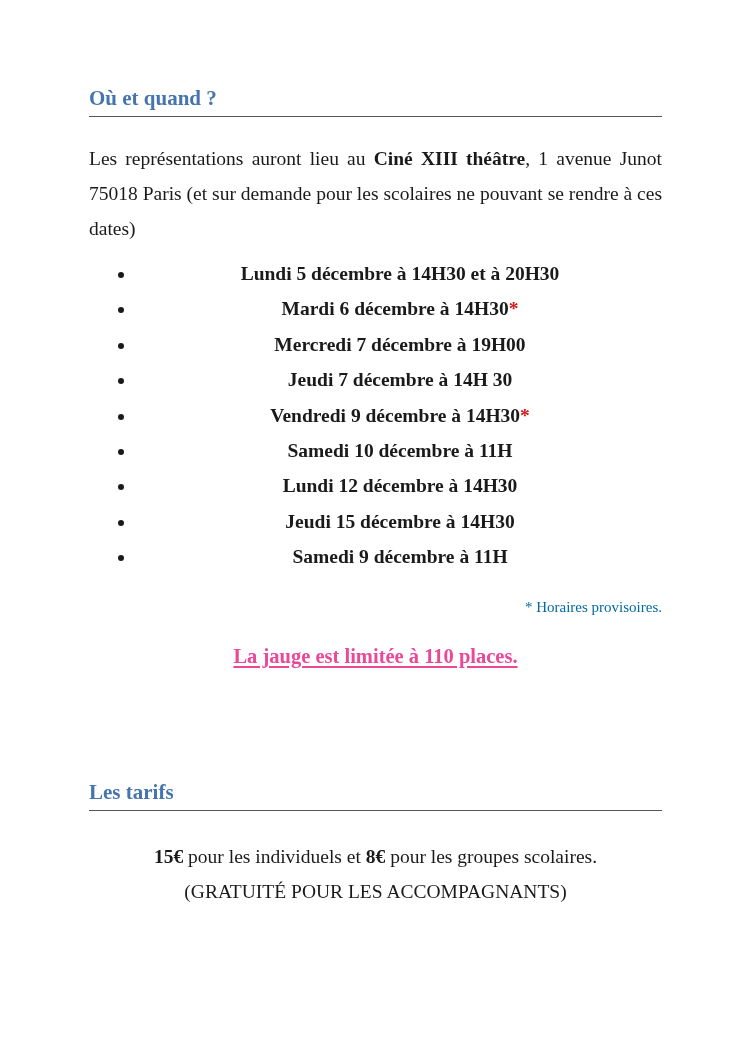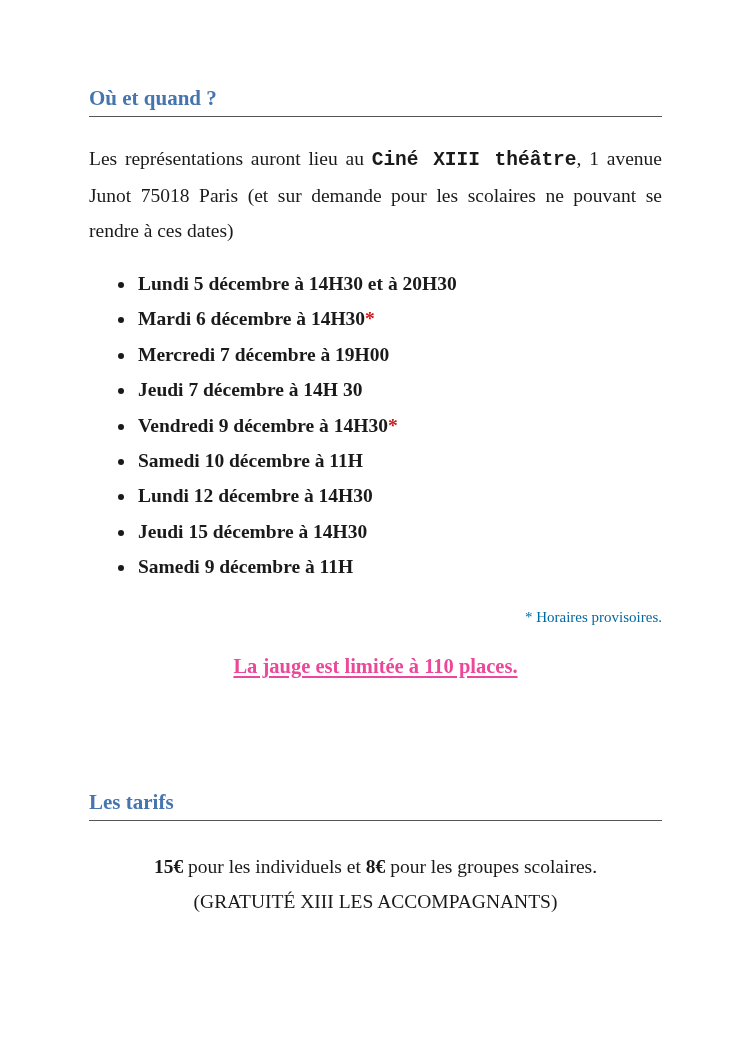--- a/index.html
+++ b/index.html
@@ -23,25 +23,26 @@
     color: #4674ae;
     padding-bottom: 6px;
     border-bottom: 1px solid #555555;
   }
   .intro {
     margin: 24px 0 0 0;
     font-size: 19.5px;
     line-height: 35px;
     text-align: justify;
   }
-  .intro .venue { font-weight: bold; font-family: Liberation Mono, monospace; }
+  .intro .venue { font-weight: bold; }
   ul.schedule {
-    margin: 18px 0 0 0;
+    margin: 10px 0 0 0;
     padding: 0 0 0 47px;
     list-style: disc;
+    text-align: center;
   }
   ul.schedule li {
     font-size: 19.5px;
     line-height: 35.4px;
     font-weight: bold;
     padding-left: 2px;
   }
   .asterisk { color: #d01818; font-weight: bold; }
   .footnote {
     margin: 22px 0 0 0;
@@ -92,15 +93,15 @@
   </ul>
 
   <p class="footnote">* Horaires provisoires.</p>
 
   <p class="capacity">La jauge est limitée à 110 places.</p>
 
   <h2 class="section-heading tariffs-heading">Les tarifs</h2>
 
   <p class="tariffs-body"><span class="price">15€</span><span> pour les individuels et </span><span class="price">8€</span><span> pour les groupes scolaires.</span></p>
 
-  <p class="tariffs-line2">(GRATUITÉ XIII LES ACCOMPAGNANTS)</p>
+  <p class="tariffs-line2">(GRATUITÉ POUR LES ACCOMPAGNANTS)</p>
 
 </div>
 
 </body></html>

